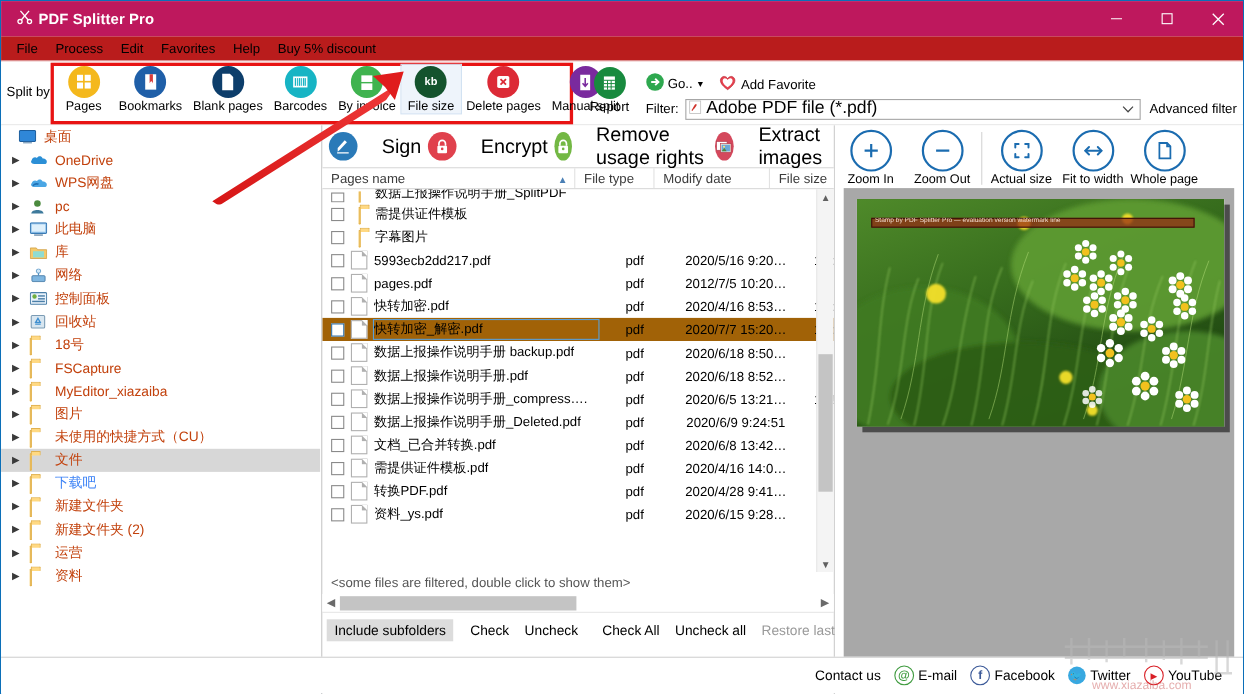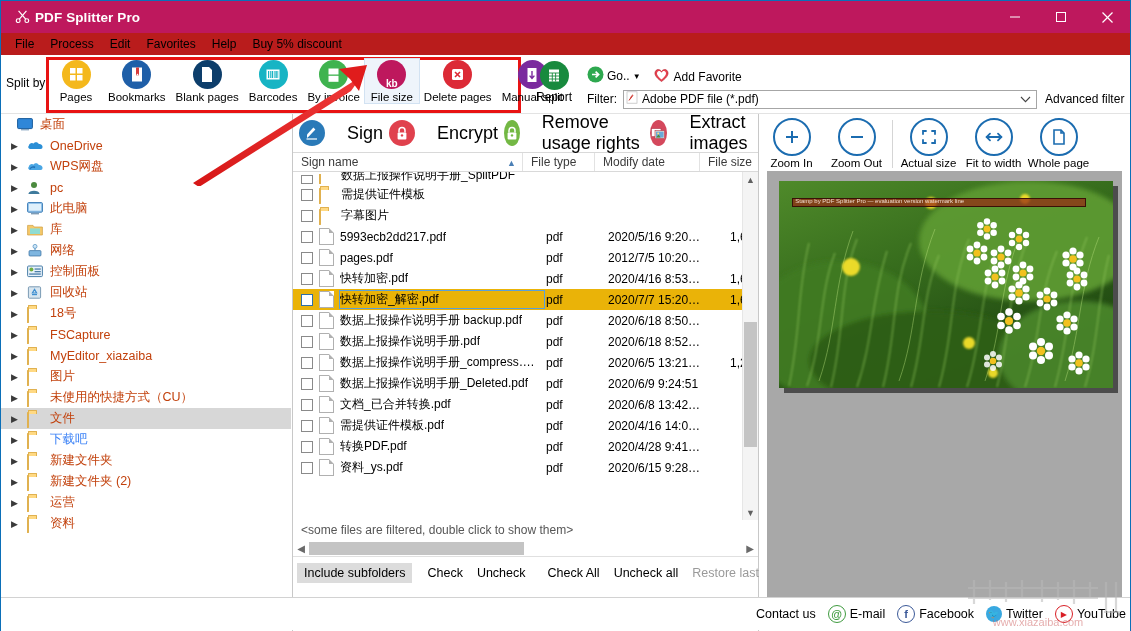--- a/index.html
+++ b/index.html
@@ -36,21 +36,21 @@
   .circ .inner{display:block;}
 
   .rightgroup{position:absolute;left:524px;top:2px;right:0;}
   .rg-row1{display:flex;align-items:flex-end;height:28px;padding-left:62px;}
   .rg-row2{display:flex;align-items:center;height:26px;padding-left:62px;}
   .gobtn{display:flex;align-items:center;gap:3px;font-size:12px;margin-right:12px;}
   .addfav{display:flex;align-items:center;gap:4px;font-size:12px;}
   .report-tool{position:absolute;left:0px;top:3px;width:58px;display:flex;flex-direction:column;align-items:center;}
   .filterlabel{font-size:12px;margin-right:6px;}
   .filterbox{flex:0 0 auto;width:414px;height:19px;border:1px solid #a6a6a6;background:#fff;display:flex;align-items:center;padding:0 2px;box-sizing:border-box;}
-  .filterbox .ftext{font-size:12px;margin-left:4px;}
+  .filterbox .ftext{font-size:16px;margin-left:4px;}
   .filterbox .fchev{margin-left:auto;margin-right:3px;color:#333;}
   .advfilter{font-size:12px;margin-left:8px;}
 
   
   .body{position:relative;height:519px;display:flex;}
 
   
   .tree{width:290px;background:#fff;position:relative;border-right:1px solid #fff;}
   .trow{height:21px;display:flex;align-items:center;padding-left:10px;font-size:12.5px;white-space:nowrap;}
   .trow.sel{background:#d7d7d7;}
@@ -70,22 +70,22 @@
   .filepanel{width:465px;background:#fff;border-left:1px solid #c8c8c8;border-right:1px solid #c8c8c8;position:relative;}
   .actionbar{height:38px;display:flex;align-items:center;padding-left:6px;gap:6px;}
   .act{display:flex;align-items:center;gap:22px;font-size:18px;}
   .act .circ{width:26px;height:26px;}
 
   .listhdr{height:18px;display:flex;align-items:center;border-top:1px solid #d9d9d9;border-bottom:1px solid #d9d9d9;background:#fff;font-size:12px;color:#3b3b3b;}
   .hcell{height:18px;line-height:18px;padding-left:8px;border-right:1px solid #e2e2e2;box-sizing:border-box;position:relative;overflow:hidden;white-space:nowrap;}
   .hcell .sortarrow{position:absolute;right:6px;top:1px;color:#4a7fb5;font-size:9px;}
 
   .listbody{position:relative;height:348px;overflow:hidden;}
-  .frow{height:21px;display:flex;align-items:center;font-size:12px;white-space:nowrap;}
-  .frow.sel{background:#eab308;}
+  .frow{height:21px;display:flex;align-items:center;font-size:12px;white-space:nowrap;text-align:center;}
+  .frow.sel{background:#a16207;}
   .frow.sel .fname-wrap{outline:1px solid #5aa0d8;}
   .cb{width:12px;height:12px;border:1px solid #8a8a8a;background:#fff;margin-left:8px;margin-right:6px;flex:0 0 auto;box-sizing:border-box;}
   .frow.sel .cb{border-color:#2f6fa8;}
   .fileico{width:13px;height:15px;background:#fff;border:1px solid #b0b0b0;position:relative;margin-right:6px;flex:0 0 auto;}
   .fileico:after{content:"";position:absolute;right:-1px;top:-1px;border-width:0 5px 5px 0;border-style:solid;border-color:#fff #fff #b0b0b0 #b0b0b0;}
   .fname-wrap{flex:0 0 auto;width:204px;overflow:hidden;display:flex;align-items:center;}
   .fname{overflow:hidden;text-overflow:ellipsis;white-space:nowrap;}
   .ftype{width:62px;flex:0 0 auto;padding-left:2px;}
   .fdate{width:122px;flex:0 0 auto;}
   .fsize{width:40px;flex:0 0 auto;overflow:hidden;}
@@ -114,21 +114,21 @@
   .ptool .plbl{font-size:11.5px;margin-top:1px;white-space:nowrap;}
   .pdivider{width:1px;height:48px;background:#d5d5d5;margin:2px 3px 0 3px;}
 
   .pcanvas{position:absolute;left:8px;top:57px;right:8px;bottom:32px;background:#a8a8a8;}
   .page{position:absolute;left:12px;top:10px;width:334px;height:207px;background:#fff;box-shadow:5px 5px 0 rgba(0,0,0,.55);overflow:hidden;}
   .photo{position:absolute;inset:0;overflow:hidden;background:#2f5d1c;}
   .redline{position:absolute;left:4%;top:8%;width:88%;height:9px;background:rgba(150,40,20,.72);border:1px solid #3a1008;box-sizing:border-box;}
   .redline-txt{position:absolute;left:2px;top:-1px;font-size:6px;color:#f2dcd0;white-space:nowrap;overflow:hidden;width:98%;}
 
   
-  .statusbar{position:absolute;left:0;right:0;bottom:0;height:32px;border-top:1px solid #d2d2d2;background:#fff;display:flex;align-items:center;justify-content:flex-end;padding-right:4px;gap:12px;}
+  .statusbar{position:absolute;left:0;right:0;bottom:0;height:32px;border-top:1px solid #d2d2d2;background:#fff;display:flex;align-items:center;justify-content:flex-end;padding-right:19px;gap:12px;}
   .sb-item{display:flex;align-items:center;gap:4px;font-size:12.5px;}
   .sb-ic{width:16px;height:16px;border-radius:50%;display:flex;align-items:center;justify-content:center;font-size:10px;font-weight:bold;color:#fff;}
 
   
   .arrow-anno{position:absolute;left:188px;top:60px;width:185px;height:125px;pointer-events:none;z-index:40;}
 
   .watermark{position:absolute;right:4px;bottom:0px;width:170px;height:52px;pointer-events:none;opacity:.55;z-index:30;}
 </style>
 </head>
 <body>
@@ -229,21 +229,21 @@
       <div class="tool">
         <span class="circ" style="background:#3fb34f">
           <svg width="15" height="16" viewBox="0 0 15 16">
               <rect x="2.5" y="1.5" width="10" height="6" fill="#fff"></rect>
               <rect x="2.5" y="8.8" width="10" height="6" fill="#fff"></rect>
             </svg>
         </span>
         <span class="lbl">By invoice</span>
       </div>
       <div class="tool hl">
-        <span class="circ" style="background:#be185d;font-size:10px;align-items:flex-end;">
+        <span class="circ" style="background:#14532d;font-size:10px;">
           <span class="inner" style="color:#fff">kb</span>
         </span>
         <span class="lbl">File size</span>
       </div>
       <div class="tool">
         <span class="circ" style="background:#dc2a36">
           <svg width="15" height="15" viewBox="0 0 15 15">
               <rect x="2" y="2" width="11" height="11" rx="1.6" fill="#fff"></rect>
               <g stroke="#dc2a36" stroke-width="1.6">
                 <line x1="5" y1="5" x2="10" y2="10"></line>
@@ -526,21 +526,21 @@
                 <circle cx="8.2" cy="7.4" r="1" fill="#ffe27a"></circle>
                 <path d="M6 11.6 L8.6 8.6 L10.6 11.6 Z" fill="#4e8a3f"></path>
               </svg>
           </span>
           <span>Extract images</span>
         </div>
       </div>
 
       <div class="listhdr">
         <div class="hcell" style="width:230px">
-          <span>Sign name</span>
+          <span>Pages name</span>
           <span class="sortarrow">▲</span>
         </div>
         <div class="hcell" style="width:72px">
           <span>File type</span>
         </div>
         <div class="hcell" style="width:105px">
           <span>Modify date</span>
         </div>
         <div class="hcell" style="width:58px;border-right:none">
           <span>File size</span>

